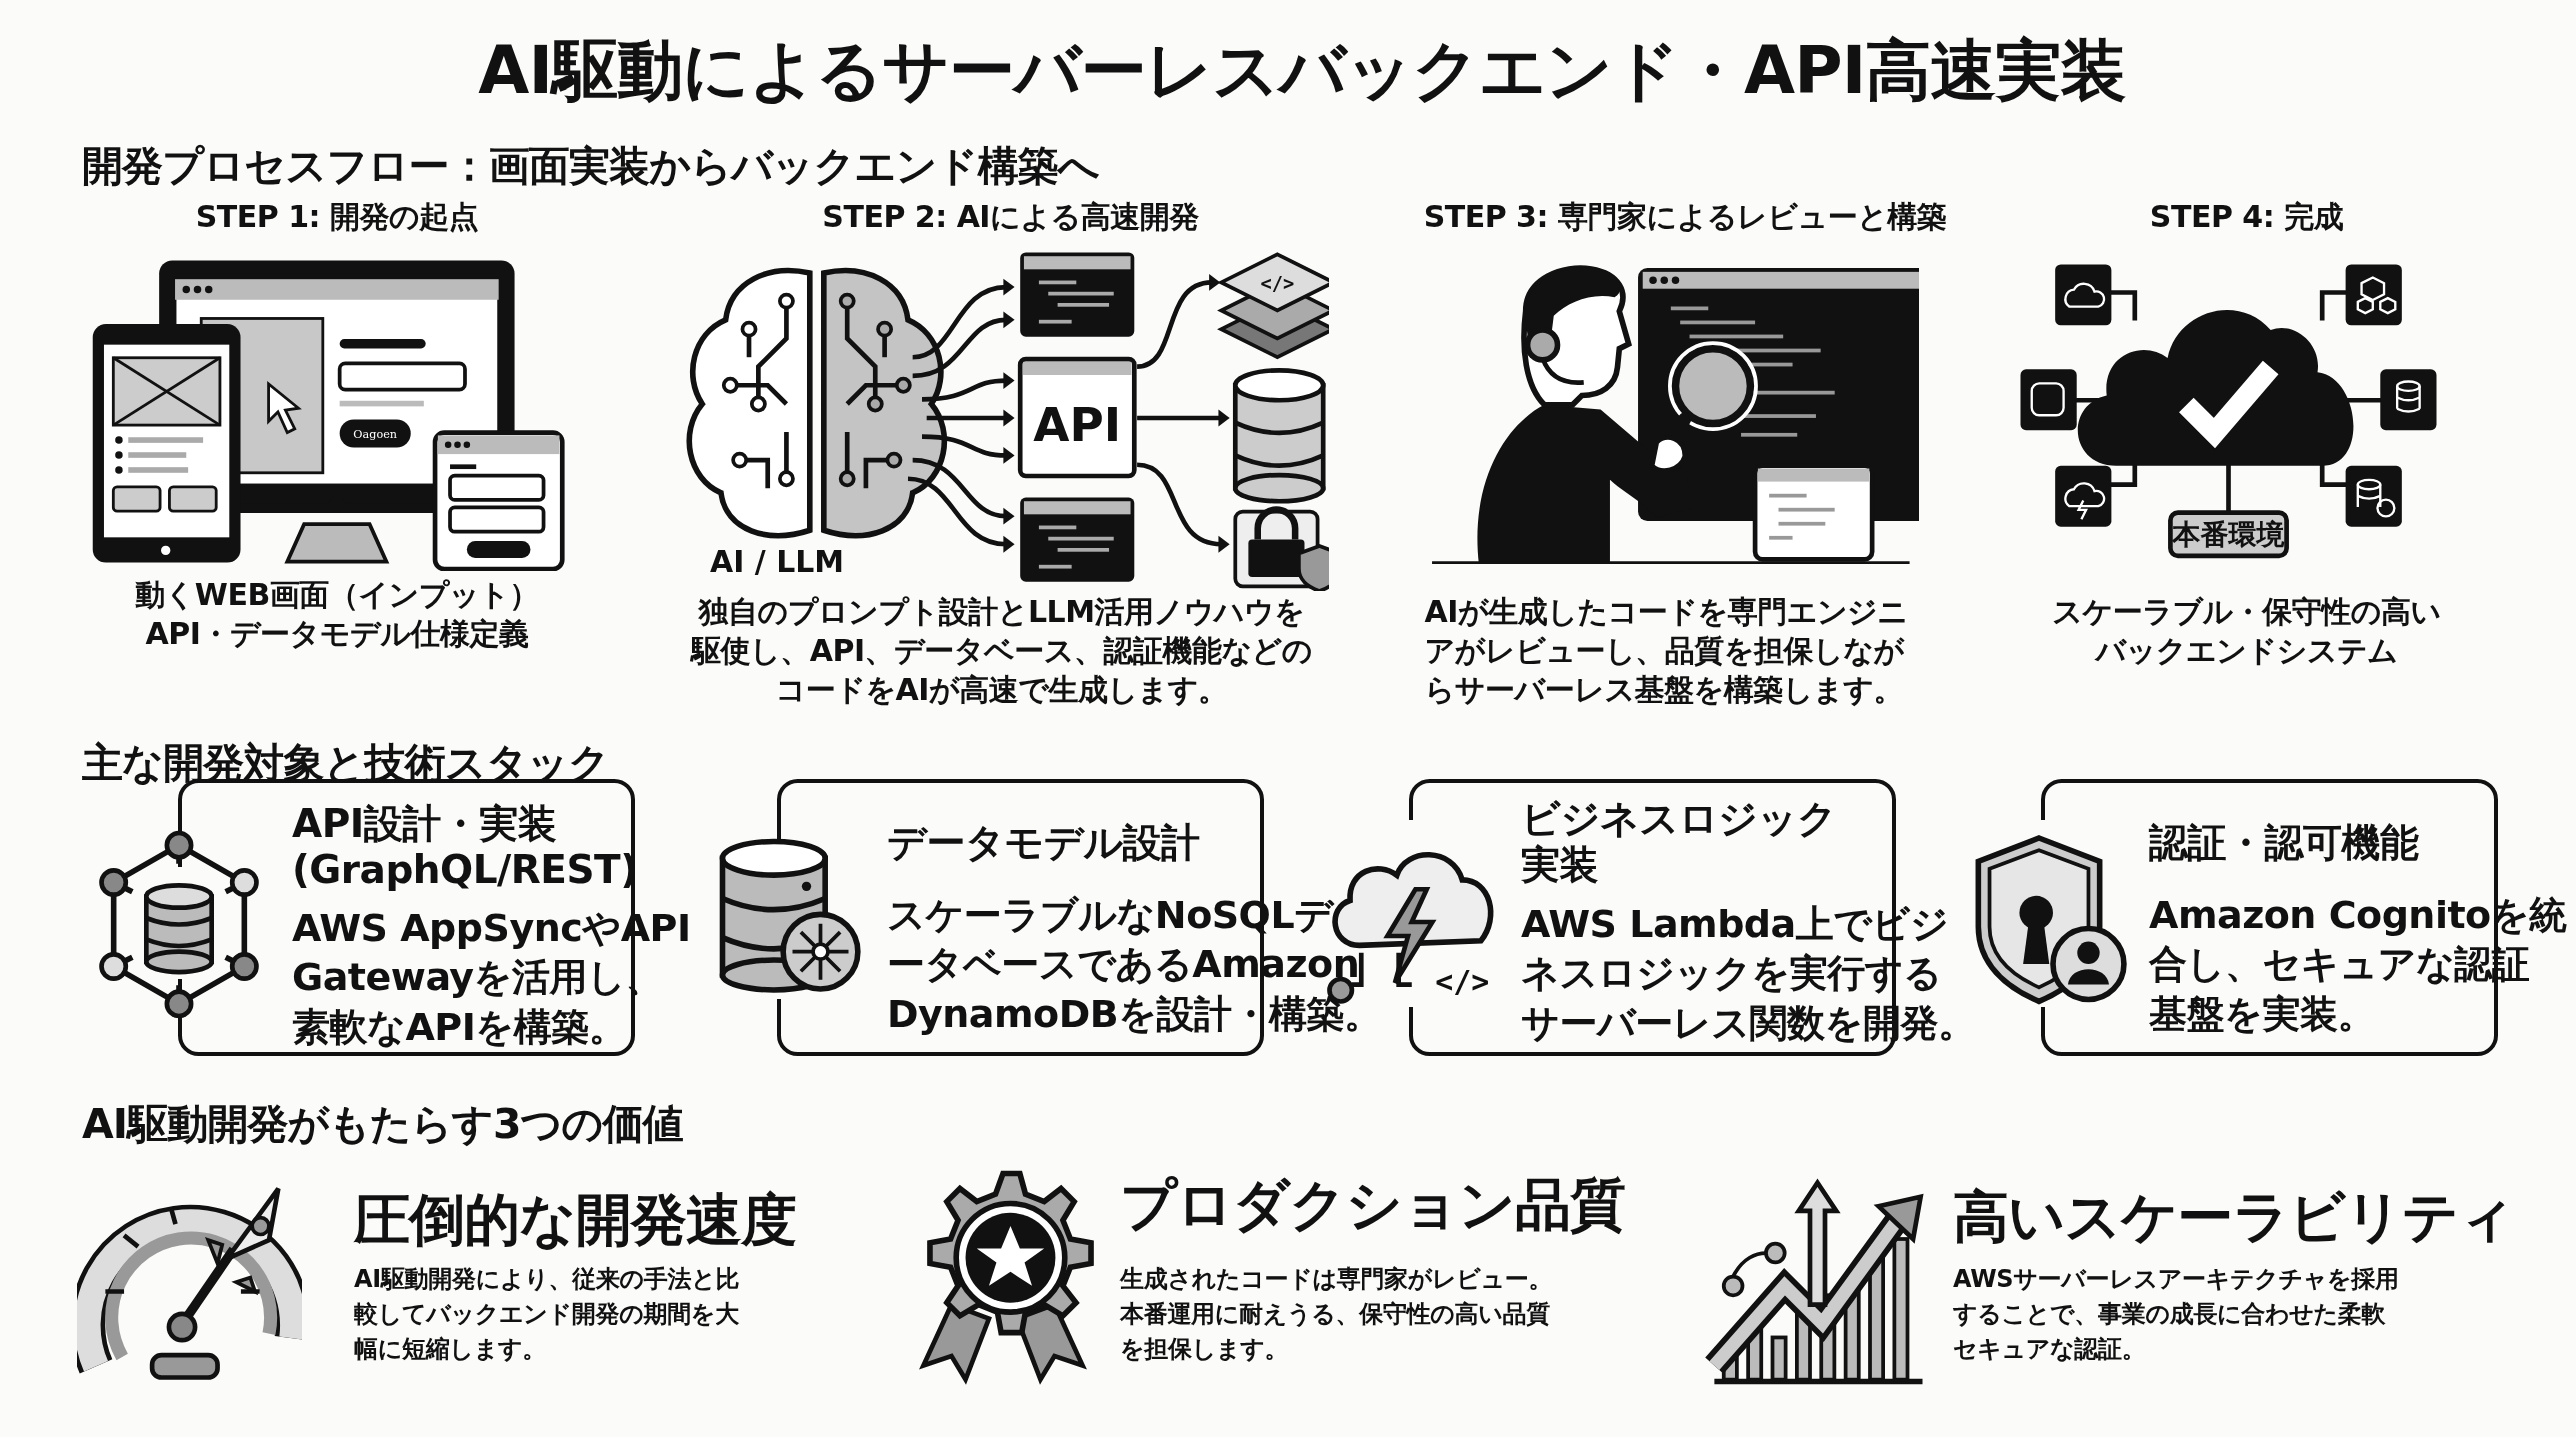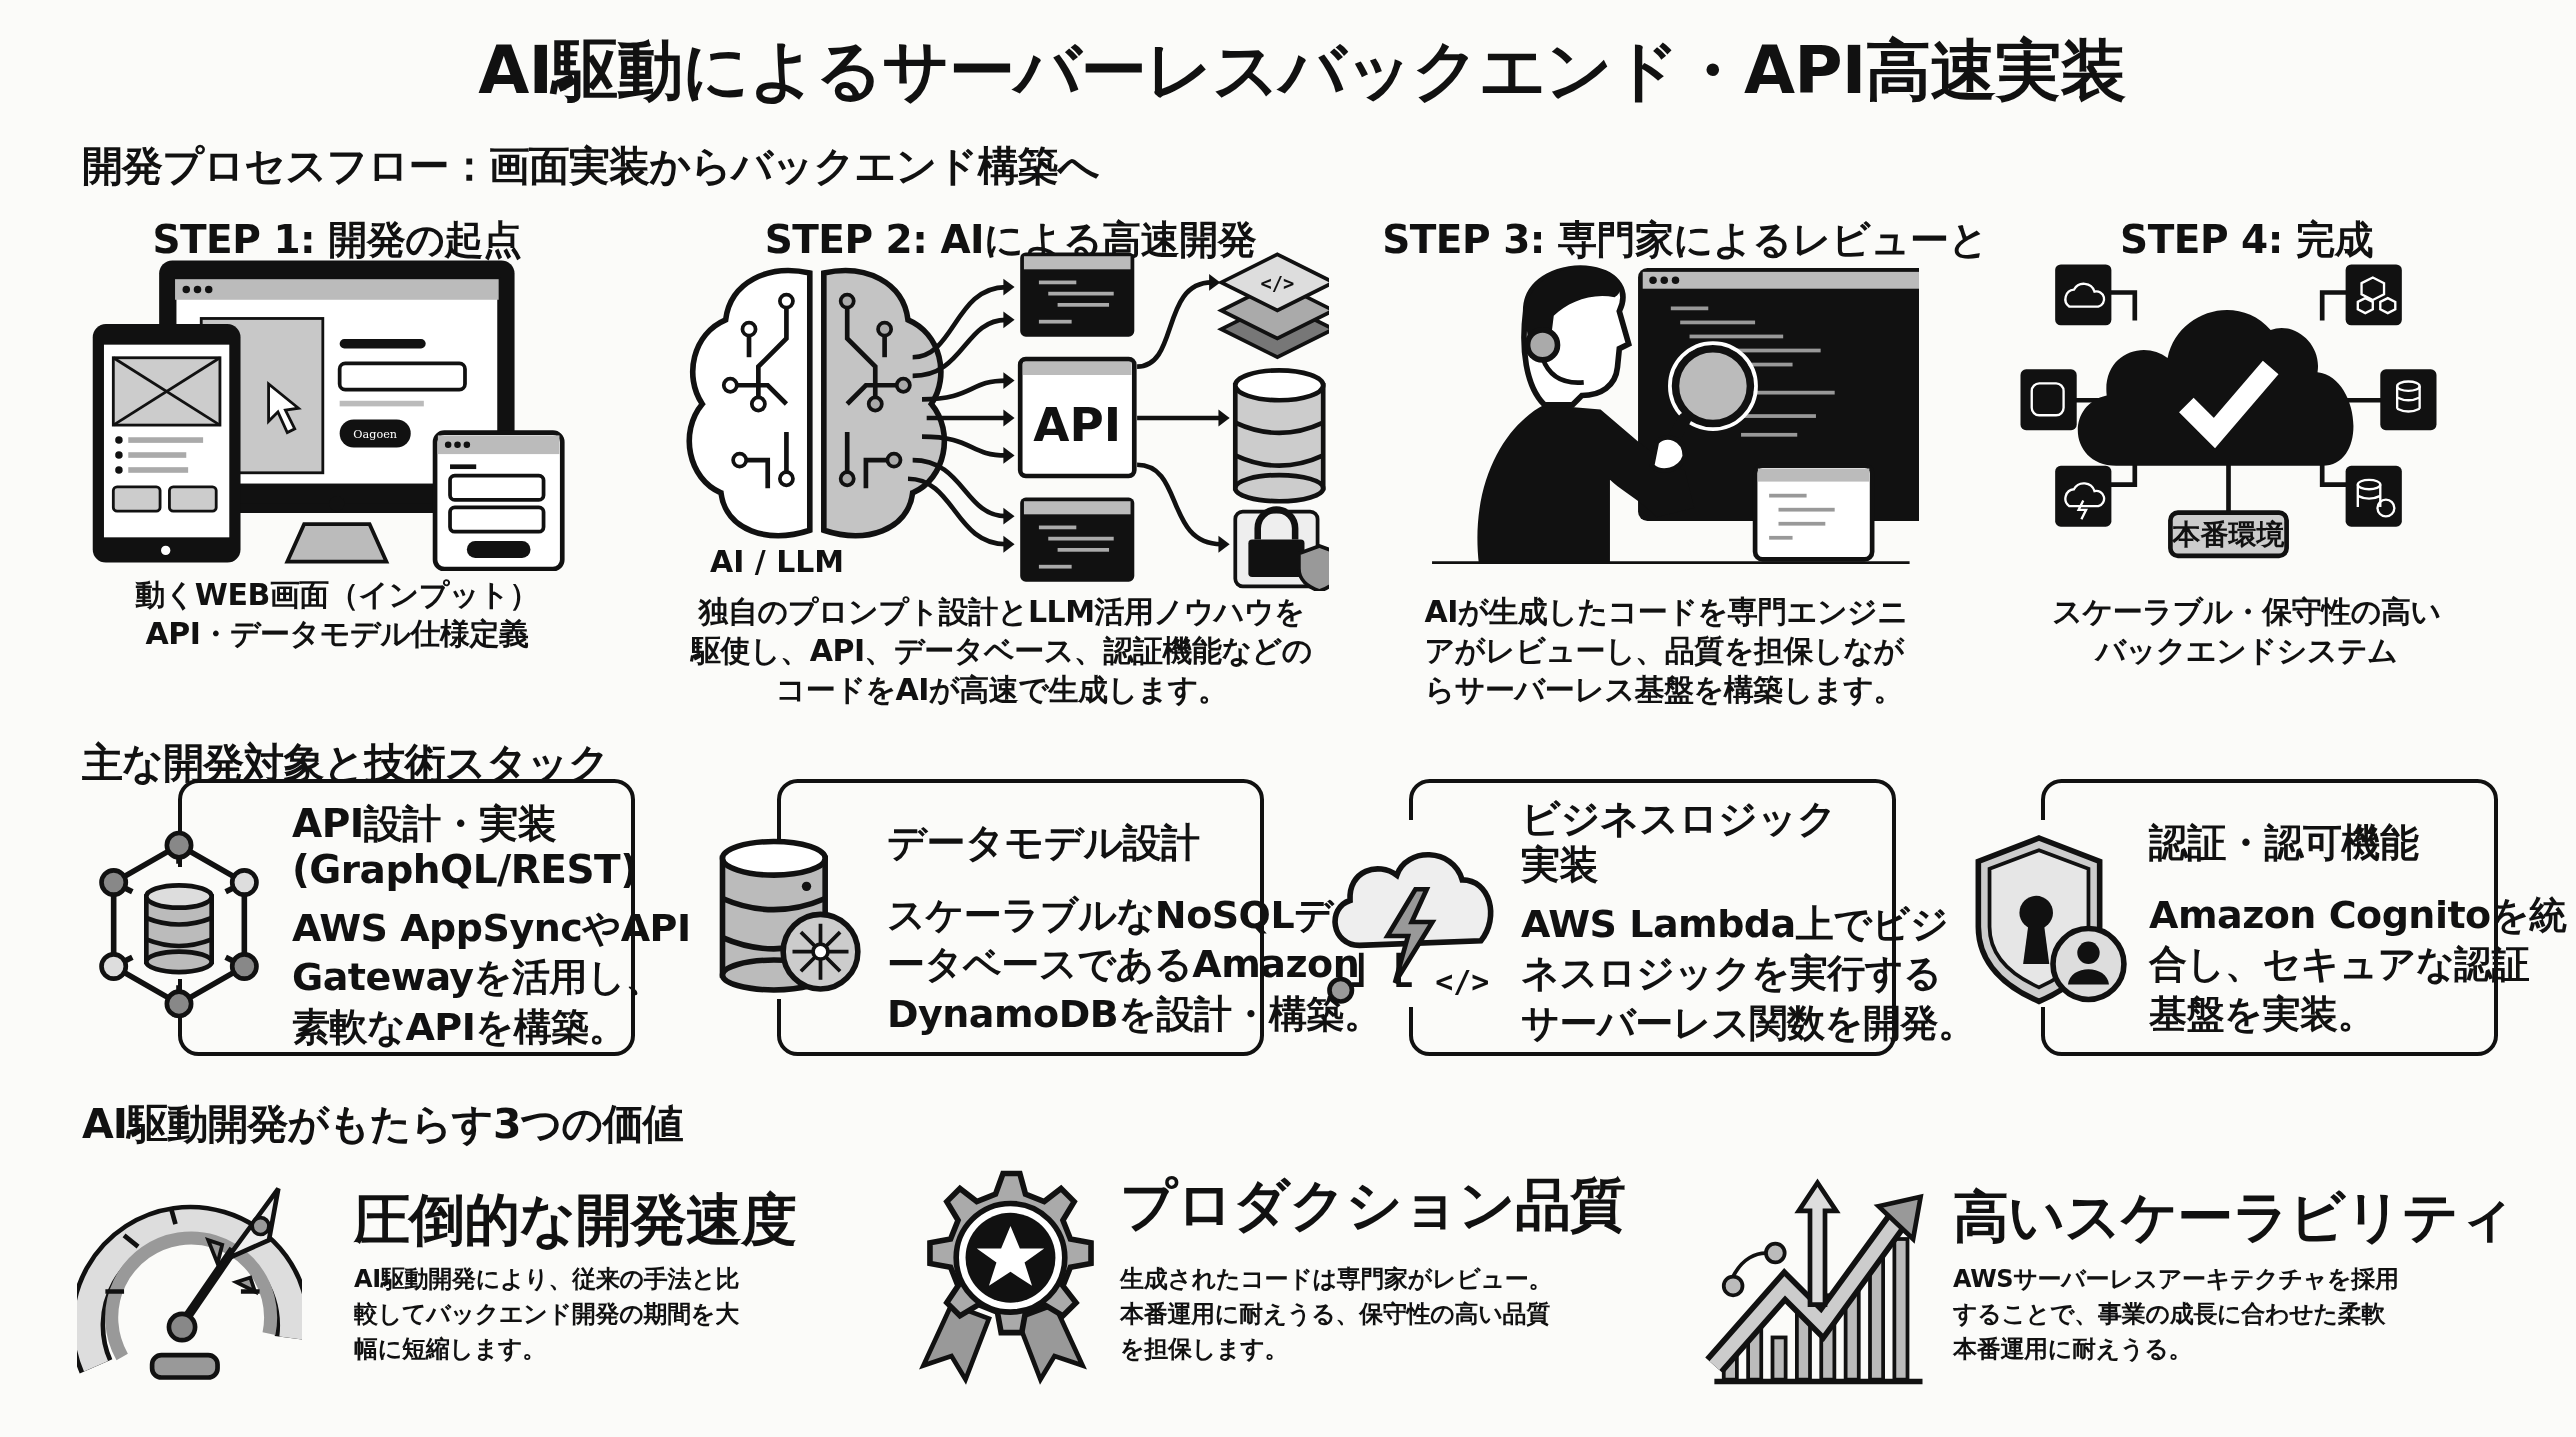--- a/index.html
+++ b/index.html
@@ -11,21 +11,21 @@
     position: relative;
   }
   .abs { position: absolute; }
 
   
   .main-title { left: 0; width: 2576px; top: 26px; text-align: center; font-size: 66px; font-weight: bold; letter-spacing: -0.9px; padding-left: 28px; }
   .section-title { font-size: 41px; font-weight: bold; letter-spacing: -0.9px; }
 
   
   .step { text-align: center; }
-  .step-title { font-size: 39px; font-weight: bold; letter-spacing: -0.5px; margin-top: 16px; }
+  .step-title { font-size: 30px; font-weight: bold; letter-spacing: -0.5px; }
   .step-desc { font-size: 30px; font-weight: bold; line-height: 1.3; letter-spacing: -0.5px; }
   .step-icon { position: absolute; }
 
   
   .card {
     position: absolute; border: 4.7px solid #111; border-radius: 20.6px; background: #fbfbf9;
   }
   .card-gap { position: absolute; left: -7.5px; width: 11.2px; background: #fbfbf9; }
   .card-icon { position: absolute; }
   .card-title { position: absolute; font-size: 39px; font-weight: bold; line-height: 1.18; letter-spacing: -0.5px; }
@@ -432,15 +432,15 @@
   <path d="M185 45 L230 35 L222 80 Z" fill="#999" stroke="#111" stroke-width="5"></path>
   <path d="M120 20 L140 50 H128 V150 H112 V50 H100 Z" fill="#ddd" stroke="#111" stroke-width="5"></path>
   <circle cx="30" cy="130" r="10" fill="#bbb" stroke="#111" stroke-width="4"></circle>
     <circle cx="75" cy="95" r="10" fill="#bbb" stroke="#111" stroke-width="4"></circle>
   <path d="M30 120 C40 100 55 95 65 95" stroke="#111" stroke-width="4" fill="none"></path>
 </svg>
 <div class="val-title" style="left:1953px; top:1168px;margin-top:12px;">高いスケーラビリティ</div>
 <div class="val-desc" style="left:1953px; top:1262px;">
   <div>AWSサーバーレスアーキテクチャを採用</div>
   <div>することで、事業の成長に合わせた柔軟</div>
-  <div>本番運用に耐えうる。</div>
+  <div>セキュアな認証。</div>
 </div>
 
 
 </body></html>

